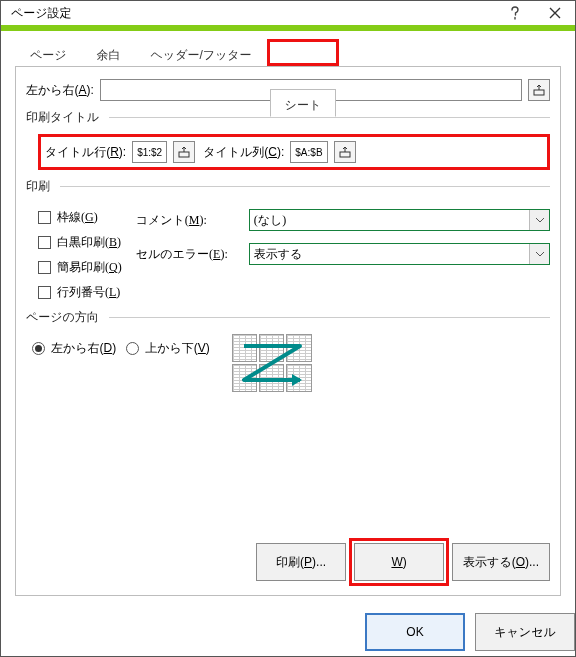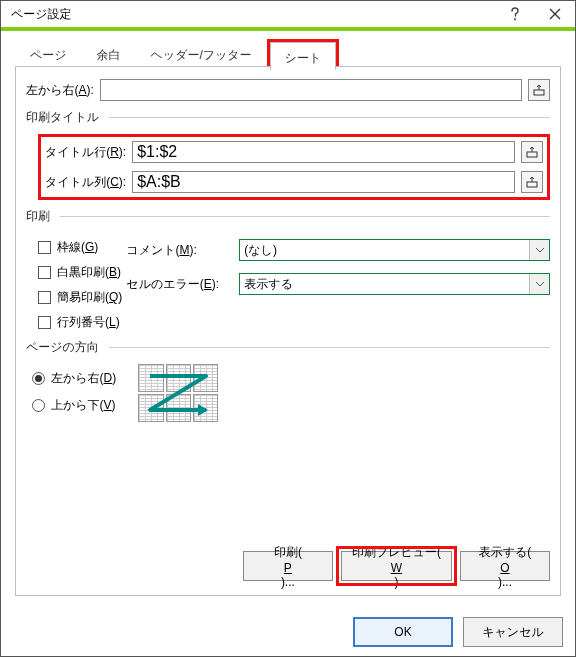--- a/index.html
+++ b/index.html
@@ -19,21 +19,21 @@
     border: 1px solid #555;
     background: #fff;
     display: flex;
     flex-direction: column;
   }
   .titlebar {
     height: 30px;
     display: flex;
     align-items: center;
     padding-left: 10px;
-    border-bottom: 4px solid #84cc16;
+    border-bottom: 6px solid #84cc16;
   }
   .titlebar-title { flex: 1; font-size: 12px; }
   .titlebar-btn {
     width: 40px; height: 30px;
     display: flex; align-items: center; justify-content: center;
     font-size: 13px; color: #333;
   }
   .titlebar-btn svg { display:block; }
   .content {
     flex: 1;
@@ -53,41 +53,42 @@
     display: flex; align-items: center;
     border: 1px solid transparent;
     margin-bottom: -1px;
     color: #333;
     background: transparent;
   }
   .tab.active {
     border: 1px solid #bdbdbd;
     border-bottom: 1px solid #fff;
     background: #fff;
+    margin-top: 47px;
   }
   .redbox-tab { border: 3px solid #e11; padding:0; }
   .panel {
     border: 1px solid #bdbdbd;
     border-top: none;
     padding: 12px 10px 10px 10px;
     flex: 1;
     display: flex;
     flex-direction: column;
     gap: 8px;
   }
   .row { display: flex; align-items: center; gap: 6px; }
   .lbl { white-space: nowrap; }
   .ul-key { text-decoration: underline; }
   .text-input {
     flex:1; height: 22px;
     border: 1px solid #888;
     background:#fff;
     padding: 1px 4px;
     font-family: inherit;
-    font-size: 16px;
+    font-size: 10px;
     display:flex; align-items:center;text-align:right;
   }
   .range-btn {
     width: 22px; height:22px;
     border:1px solid #888;
     background:#f4f4f4;
     display:flex;align-items:center;justify-content:center;
   }
   .range-btn svg { display:block; }
   .group-label {
@@ -95,44 +96,44 @@
   }
   .group-line {
     display:flex; align-items:center; gap:6px;
   }
   .group-line::after {
     content:""; flex:1; height:1px; background:#ccc; margin-left:4px;
   }
   .redbox-fields {
     border:3px solid #e11;
     padding:4px 4px;
-    display:flex; flex-direction:column; gap:8px;
+    display:flex; gap:8px;
   }
   .print-section {
-    display:flex; gap:4px; margin-top:2px;
+    display:flex; gap:14px; margin-top:2px;font-family:Liberation Serif, serif;
   }
   .check-col { display:flex; flex-direction:column; gap:8px; padding-left:12px; padding-top:4px;}
   .checkline { display:flex; align-items:center; gap:6px; }
   .chk {
     width:13px;height:13px;border:1px solid #555;background:#fff;display:inline-block;
   }
   .right-col { flex:1; display:flex; flex-direction:column; gap:12px; padding-top:4px; }
   .rc-row { display:flex; align-items:center; gap:8px; }
   .rc-label { width:105px; }
   .select {
     flex:1; height:22px; border:1px solid #15803d; background:#fff;
     display:flex; align-items:center; padding:0 4px; position:relative;
   }
   .select-arrow {
     position:absolute; right:0; top:0; width:20px; height:100%;
     border-left:1px solid #bbb; background:#f0f0f0;
     display:flex;align-items:center;justify-content:center;
   }
   .direction-sec { display:flex; align-items:flex-start; gap:22px; padding-left:6px;}
-  .radio-col { display:flex; flex-direction:column; gap:10px; padding-top:6px;}
+  .radio-col { display:flex; flex-direction:row; gap:10px; padding-top:6px;align-items:center;}
   .radioline { display:flex; align-items:center; gap:6px;}
   .radio {
     width:13px;height:13px;border:1px solid #555;border-radius:50%;
     display:inline-flex;align-items:center;justify-content:center;background:#fff;
   }
   .radio.sel::after { content:"";width:7px;height:7px;border-radius:50%;background:#333;}
   .dir-illustration {
     width:80px;height:58px;
     display:grid; grid-template-columns:1fr 1fr 1fr; grid-template-rows:1fr 1fr;
     gap:2px; position:relative;
@@ -142,31 +143,31 @@
     background-image:
       repeating-linear-gradient(to bottom, #ccc 0 1px, transparent 1px 3px),
       repeating-linear-gradient(to right, #ccc 0 1px, transparent 1px 6px);
   }
   .zarrow { position:absolute; inset:0; pointer-events:none; }
   .footer-btns-inner {
     display:flex; justify-content:flex-end; gap:8px; padding:8px 0 4px 0;
     margin-top:auto;
   }
   .btn {
-    height:30px; min-width:90px;
+    height:38px; min-width:90px;
     border:1px solid #8a8a8a; background:#f1f1f1;
     display:flex;align-items:center;justify-content:center;
     padding:0 10px;
-    font-family: inherit; font-size:12px;flex-direction:column;
+    font-family: inherit; font-size:12px;
   }
   .redbox-btn { outline:3px solid #e11; outline-offset:2px; }
   .dialog-footer {
     height:48px; border-top:none;
     display:flex; justify-content:flex-end; align-items:center;
-    gap:10px; padding-right:12px;
+    gap:10px; 
   }
   .ok-btn { min-width:100px; background:#eaf2fb; border:2px solid #3b79c4;}
   .cancel-btn { min-width:100px; }
   .indent-fields { padding-left:12px; display:flex; flex-direction:column; gap:8px;}
 </style>
 </head>
 <body>
 
 <div class="dialog">
 
@@ -330,21 +331,20 @@
         </div>
       </div>
 
       <div class="footer-btns-inner">
         <div class="btn">
           <span>印刷(</span>
             <span class="ul-key">P</span>
             <span>)...</span>
         </div>
         <div class="btn redbox-btn">
-          <span>印刷プレビュー(</span>
             <span class="ul-key">W</span>
             <span>)</span>
         </div>
         <div class="btn">
           <span>表示する(</span>
             <span class="ul-key">O</span>
             <span>)...</span>
         </div>
       </div>
     </div>

